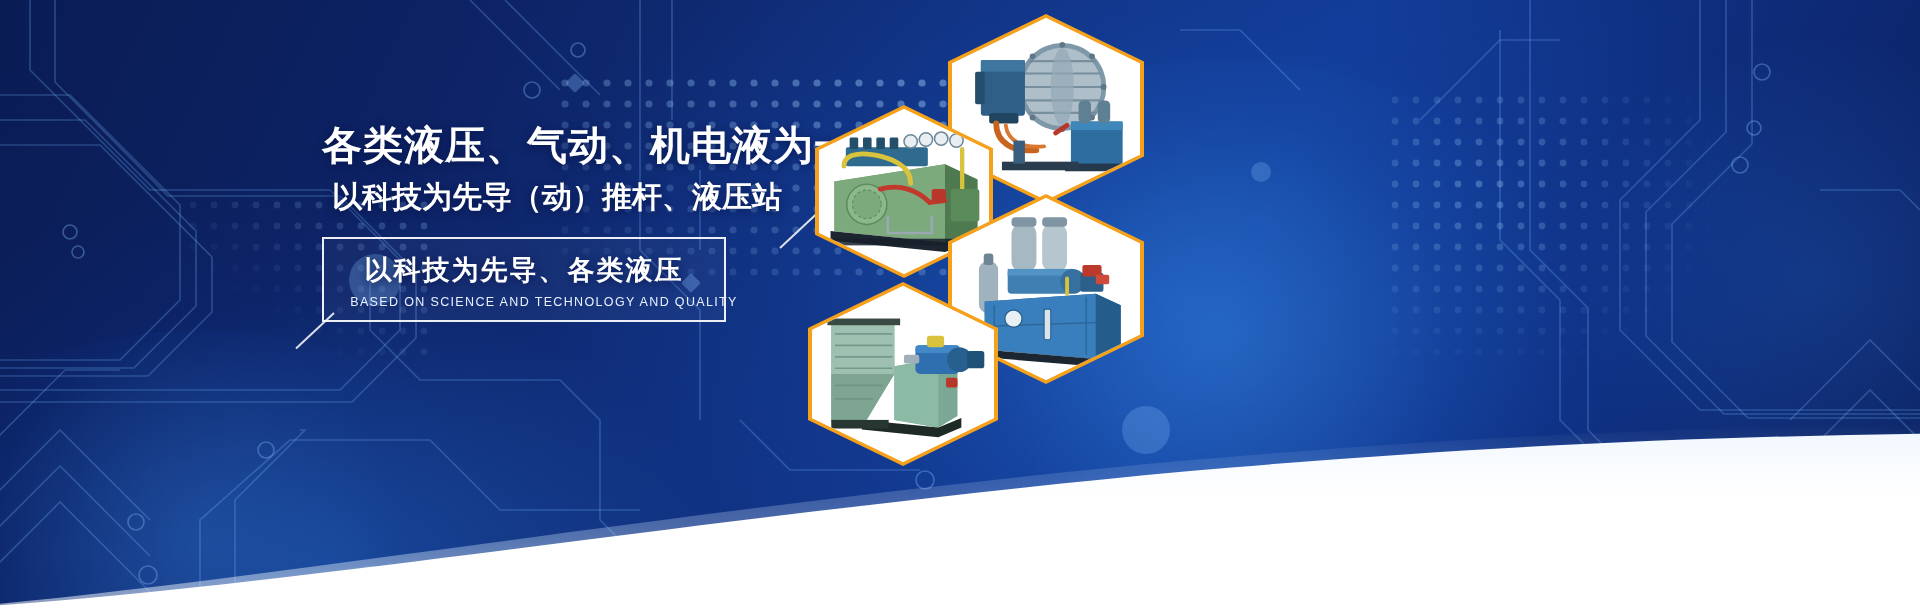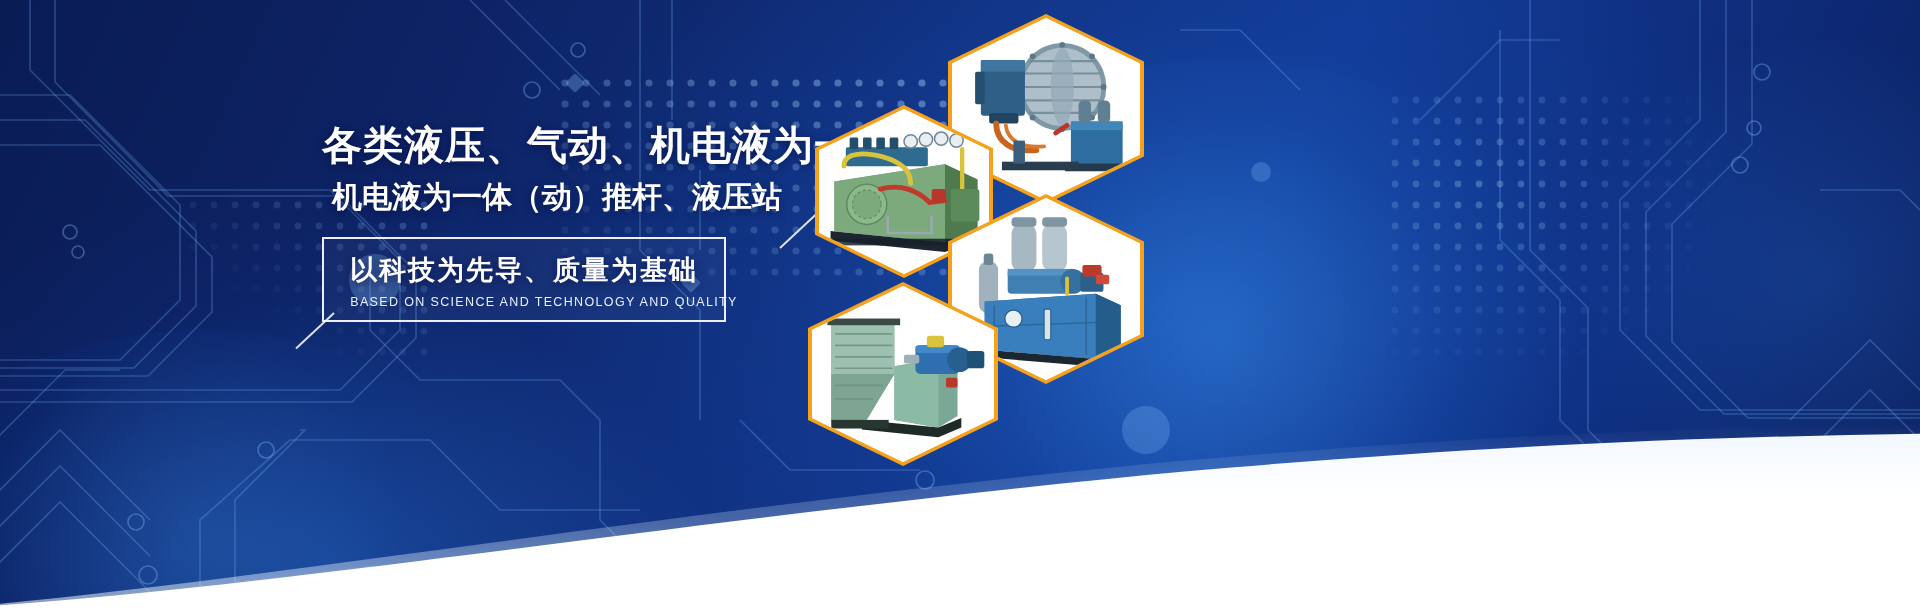--- a/index.html
+++ b/index.html
@@ -232,27 +232,27 @@
         <mask id="dmMask3">
             <rect width="320" height="260" fill="url(#dmFade3)"></rect>
           </mask>
       </defs>
       <rect width="320" height="260" fill="url(#dm3)" mask="url(#dmMask3)" opacity="0.42"></rect>
     </svg>
   </div>
 
   <div class="copy">
     <div class="headline">各类液压、气动、机电液为一体</div>
-    <div class="subline">机电液为一体（动）推杆、液压站</div>
+    <div class="subline">以科技为先导（动）推杆、液压站</div>
 
     <div class="slogan-wrap">
       <div class="tick left"></div>
       <div class="tick right"></div>
       <div class="slogan-box">
-        <div class="slogan-cn">以科技为先导、质量为基础</div>
+        <div class="slogan-cn">以科技为先导、各类液压</div>
         <div class="slogan-en">BASED ON SCIENCE AND TECHNOLOGY AND QUALITY</div>
       </div>
     </div>
   </div>
 
   <div class="hexes">
 
     <div class="hex hex-a">
       <div class="hex-inner">
         <svg viewBox="0 0 196 190" xmlns="http://www.w3.org/2000/svg">

